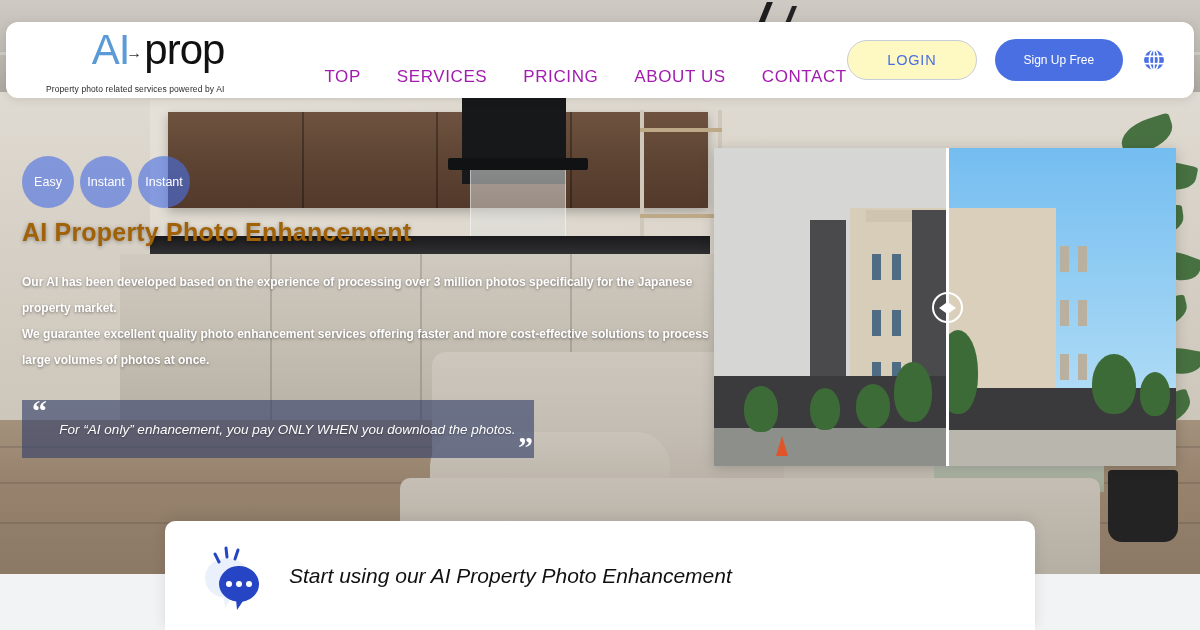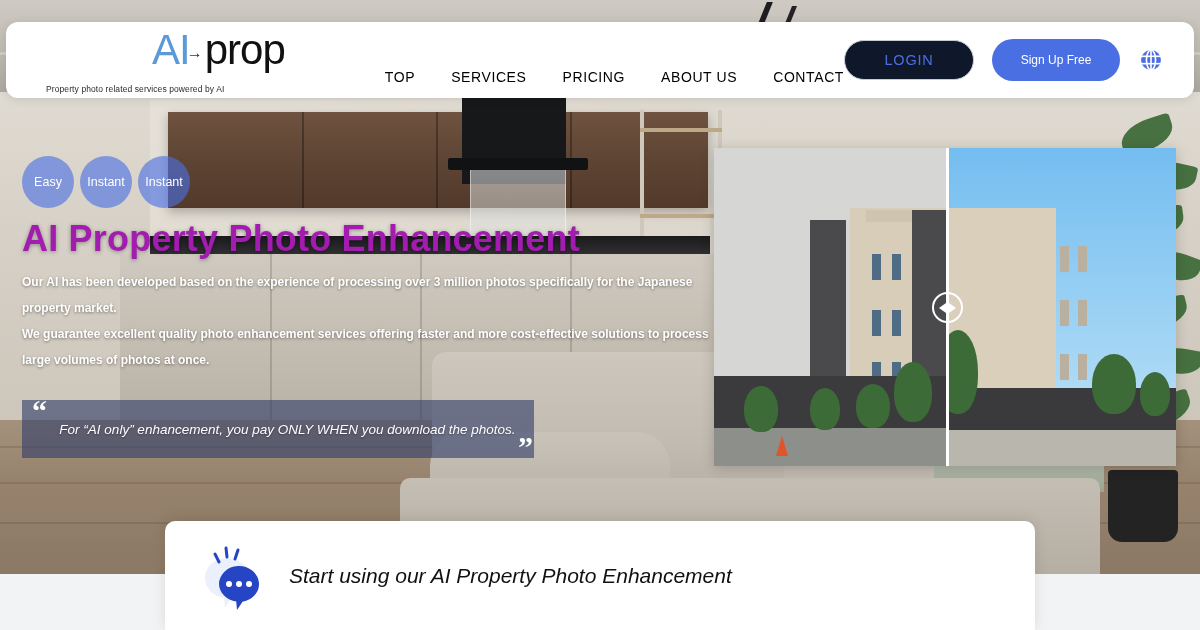--- a/index.html
+++ b/index.html
@@ -154,28 +154,28 @@
     display:inline-block; font-size:16px; color:#333; transform: translate(-3px,-6px);
   }
   .logo-prop { color: #111; font-weight:500; }
   .logo-tag {
     font-size: 8.5px; color: #2b2b2b; margin-top: 2px; letter-spacing: .1px;
     white-space: nowrap;
   }
 
   .nav { display: flex; align-items: center; gap: 36px; margin-left: 100px; }
   .nav-item {
-    font-size: 14px; color: #000000; letter-spacing: .6px;
+    font-size: 17px; color: #a21caf; letter-spacing: .6px;
     cursor: pointer; white-space: nowrap; margin-top: 34px;
   }
 
   .header-right { display:flex; align-items:center; gap:18px; margin-left:auto; margin-right:30px; }
   .btn-login {
     width: 130px; height: 40px; border-radius: 20px;
-    border: 1px solid #c7cdd6; background: #0f172a; color: #4a6fe3;
+    border: 1px solid #c7cdd6; background: #fef9c3; color: #4a6fe3;
     font-size: 14.5px; letter-spacing: .8px;
     display:flex; align-items:center; justify-content:center; cursor:pointer;
   }
   .btn-signup {
     width: 128px; height: 42px; border-radius: 21px;
     background: #4a6fe3; color: #fff; font-size: 12px;
     display:flex; align-items:center; justify-content:center; cursor:pointer;
     border:none;
   }
   .globe { width:26px; height:26px; cursor:pointer; }
@@ -184,21 +184,21 @@
   .badges { position:absolute; left:22px; top:156px; display:flex; gap:6px; z-index:20; }
   .badge {
     width: 52px; height: 52px; border-radius: 50%;
     background: rgba(74,111,227,.62);
     display:flex; align-items:center; justify-content:center;
     color:#fff; font-size:12.5px; font-weight:500;
   }
 
   .headline {
     position:absolute; left:22px; top:218px; z-index:20;
-    font-size: 36px; font-weight: 700; color:#a21caf; letter-spacing:.2px;
+    font-size: 25px; font-weight: 700; color:#a16207; letter-spacing:.2px;
     text-shadow: 0 1px 4px rgba(0,0,0,.35);
   }
   .subcopy {
     position:absolute; left:22px; top:269px; width:700px; z-index:20;
     font-size: 12px; line-height: 26px; color:#fff;
     text-shadow: 0 1px 3px rgba(0,0,0,.45);
     font-weight: bold;
   }
 
   .quote-box {

